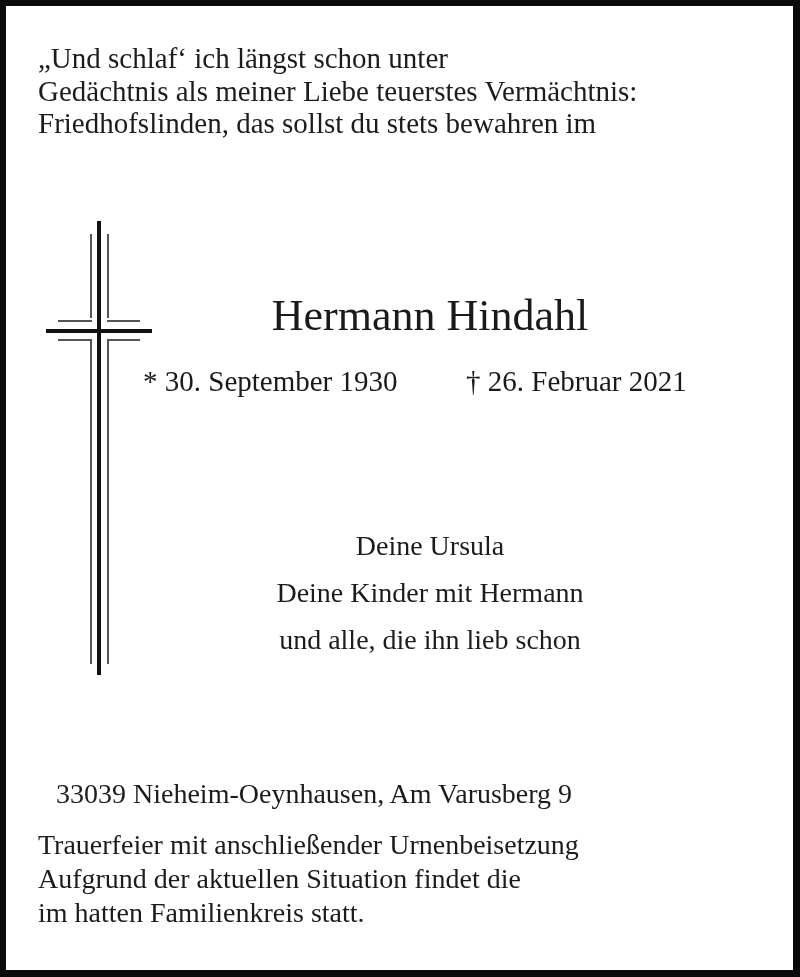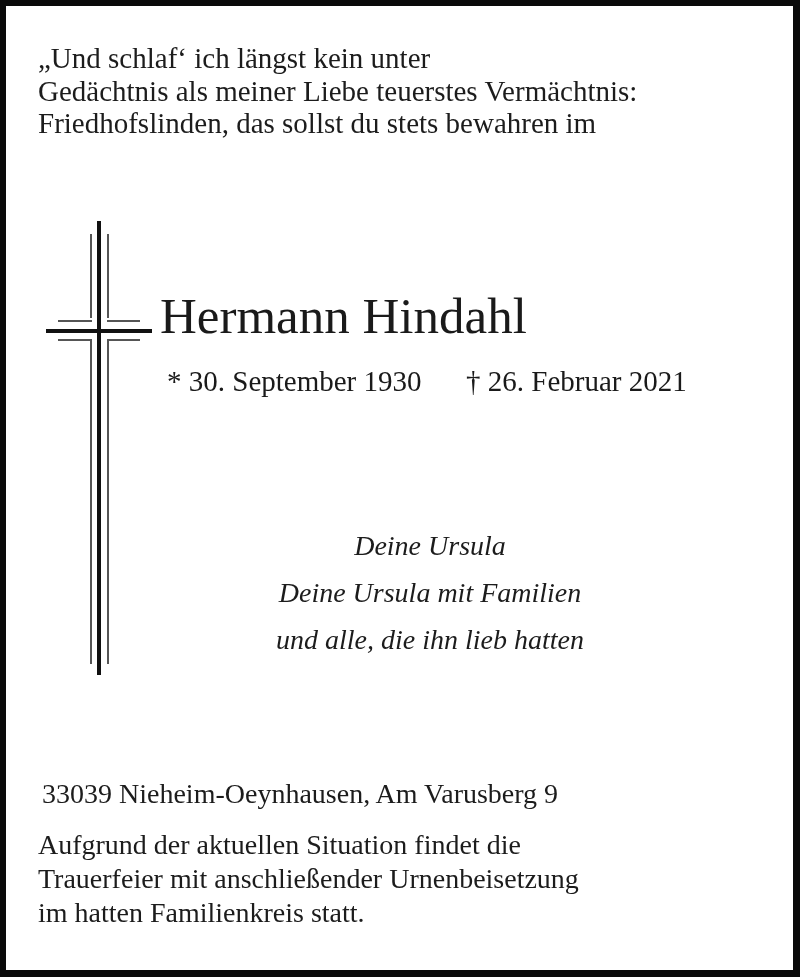--- a/index.html
+++ b/index.html
@@ -40,57 +40,57 @@
 
     .cross { position: absolute; left: 0; top: 0; width: 800px; height: 977px; pointer-events: none; }
     .cross .bar { position: absolute; background: #111; }
     .cross .thin { position: absolute; background: #555; }
 
     .name {
       position: absolute;
       left: 160px;
       width: 540px;
       top: 286px;
-      text-align: left;
+      text-align: center;
       font-family: "Liberation Serif", "DejaVu Serif", serif;
-      font-size: 51px;
+      font-size: 44px;
       line-height: 60px;
       color: #1a1a1a;
       white-space: nowrap;
     }
     .dates {
       position: absolute;
       left: 140px;
       top: 361px;
       width: 600px;
       font-family: "Liberation Serif", "DejaVu Serif", serif;
       font-size: 29px;
       line-height: 40px;
       color: #1a1a1a;
       white-space: nowrap;
     }
-    .dates .born { position: absolute; left: 3px; margin-left: 24px; }
+    .dates .born { position: absolute; left: 3px; }
     .dates .died { position: absolute; left: 326px; }
 
     .mourners {
       position: absolute;
       left: 160px;
       width: 540px;
       top: 522px;
       text-align: center;
       font-family: "Liberation Serif", "DejaVu Serif", serif;
       font-size: 28px;
       line-height: 47px;
       color: #1c1c1c;
     }
-    .mourners .line { display: block; white-space: nowrap; font-style: italic; }
+    .mourners .line { display: block; white-space: nowrap; }
 
     .address {
       position: absolute;
-      left: 42px;
+      left: 56px;
       top: 777px;
       font-family: "Liberation Serif", "DejaVu Serif", serif;
       font-size: 28px;
       line-height: 34px;
       color: #1c1c1c;
       white-space: nowrap;
     }
     .notice {
       position: absolute;
       left: 38px;
@@ -103,21 +103,21 @@
     }
     .notice .line { display: block; white-space: nowrap; }
   </style>
 </head>
 <body>
 
 <div class="frame">
 </div>
 
 <div class="quote">
-  <span class="line">„Und schlaf‘ ich längst kein unter</span>
+  <span class="line">„Und schlaf‘ ich längst schon unter</span>
   <span class="line">Gedächtnis als meiner Liebe teuerstes Vermächtnis:</span>
   <span class="line">Friedhofslinden, das sollst du stets bewahren im</span>
 </div>
 
 <div class="cross">
 
   <div class="bar" style="left:97px; top:221px; width:4px; height:454px;"></div>
 
   <div class="thin" style="left:90px; top:234px; width:2px; height:84px;"></div>
   <div class="thin" style="left:90px; top:340px; width:2px; height:324px;"></div>
@@ -134,23 +134,23 @@
 
 <div class="name">Hermann Hindahl</div>
 
 <div class="dates">
   <span class="born">* 30. September 1930</span>
   <span class="died">† 26. Februar 2021</span>
 </div>
 
 <div class="mourners">
   <span class="line">Deine Ursula</span>
-  <span class="line">Deine Ursula mit Familien</span>
-  <span class="line">und alle, die ihn lieb hatten</span>
+  <span class="line">Deine Kinder mit Hermann</span>
+  <span class="line">und alle, die ihn lieb schon</span>
 </div>
 
 <div class="address">33039 Nieheim-Oeynhausen, Am Varusberg 9</div>
 
 <div class="notice">
+  <span class="line">Trauerfeier mit anschließender Urnenbeisetzung</span>
   <span class="line">Aufgrund der aktuellen Situation findet die</span>
-  <span class="line">Trauerfeier mit anschließender Urnenbeisetzung</span>
   <span class="line">im hatten Familienkreis statt.</span>
 </div>
 
 </body></html>

